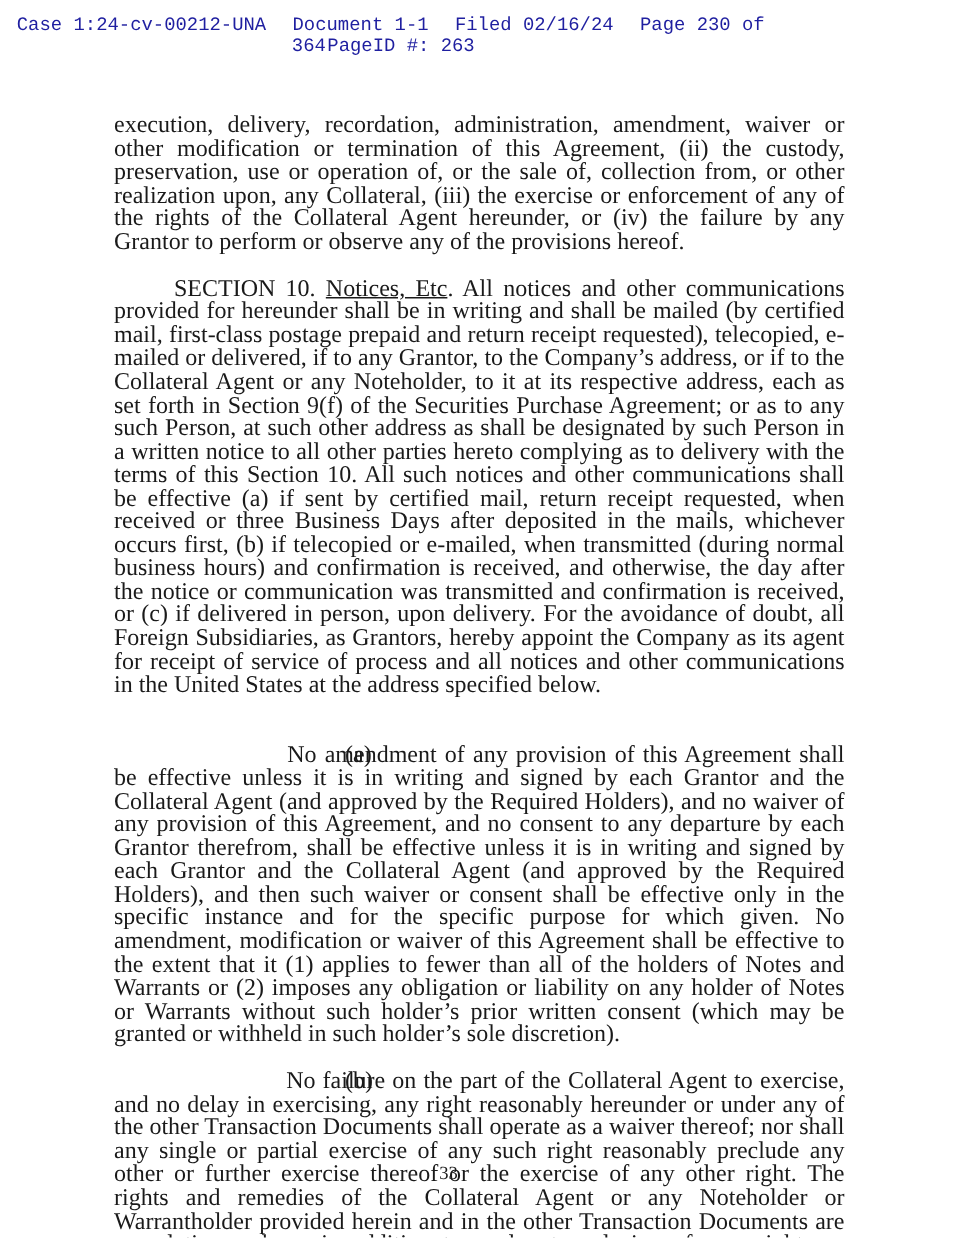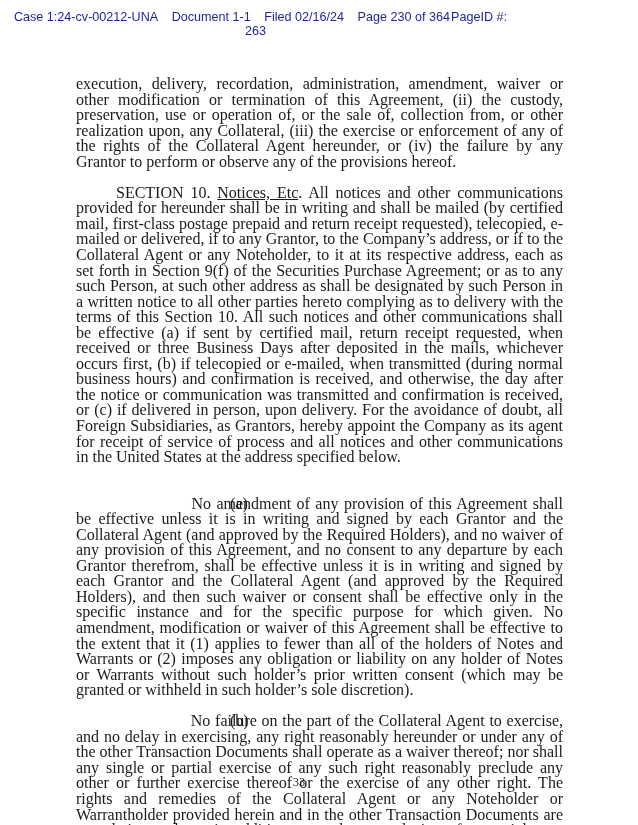--- a/index.html
+++ b/index.html
@@ -1,20 +1,20 @@
 <!DOCTYPE html>
 <html><head>
 <meta charset="utf-8">
 <style>
   html, body { margin: 0; padding: 0; background: #ffffff; }
   body { width: 638px; height: 825px; position: relative; overflow: hidden; }
   .header {
     position: absolute; top: 10px; left: 0; width: 516px;
     text-align: center;
-    font-family: Liberation Sans, sans-serif;
+    font-family: Liberation Mono, monospace;
     font-size: 12.6px; color: #1f1fa0;
     word-spacing: 0px;
   }
   .header span { margin: 0 5px; }
   .body-text {
     position: absolute; left: 76px; top: 76px; width: 487px;
     font-family: "Liberation Serif", serif;
     font-size: 16px; line-height: 15.55px; color: #1a1a1a;
     text-align: justify;
   }

